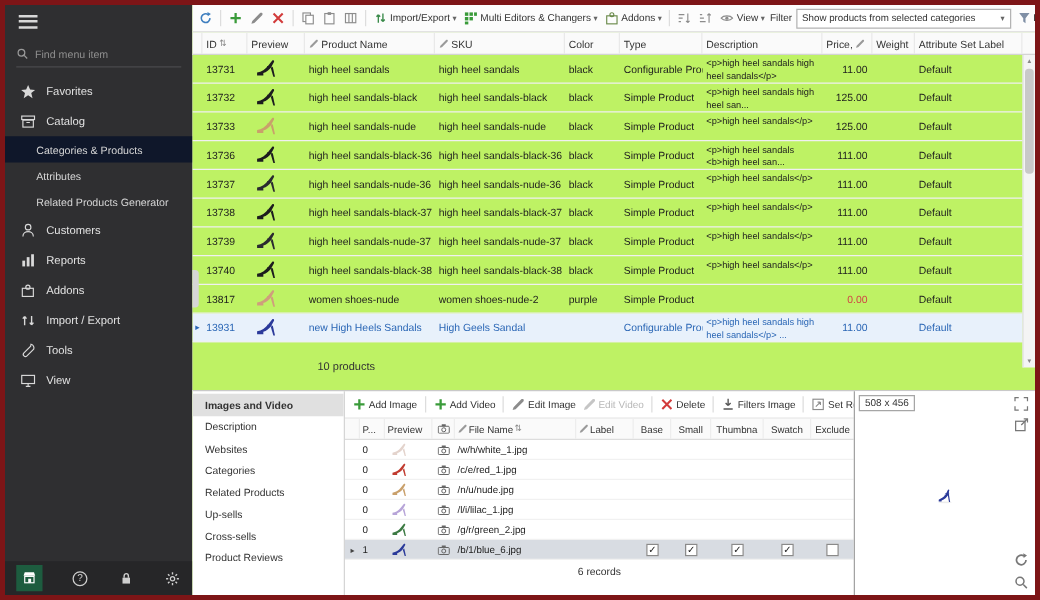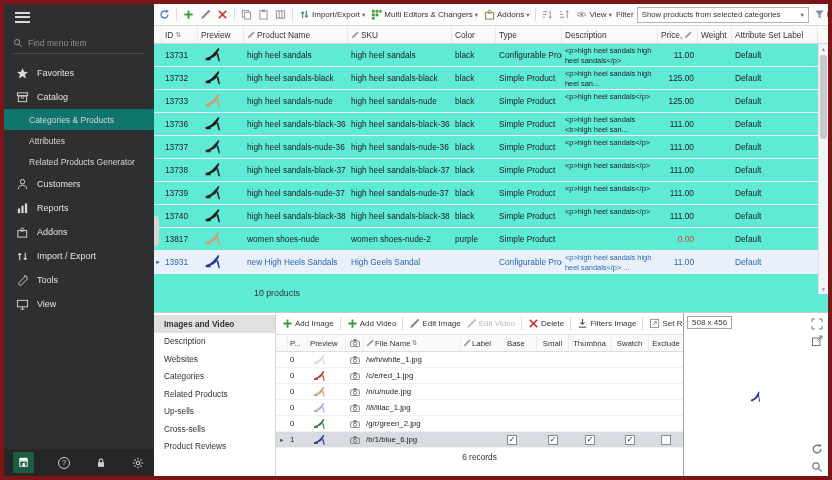--- a/index.html
+++ b/index.html
@@ -10,28 +10,28 @@
   
   .sidebar{width:150px;flex-shrink:0;background:#2f2f31;color:#e2e2e2;display:flex;flex-direction:column}
   .sb-top{height:26px;display:flex;align-items:center;padding-left:11px}
   .hamburger{cursor:pointer}
   .hamburger span{display:block;width:15px;height:2px;background:#d8d8d8;margin:2.5px 0}
   .sb-search{height:22px;margin:2px 9px 0 9px;border-bottom:1px solid #4a4a4c;display:flex;align-items:center;gap:5px;color:#8f8f8f;font-size:8.5px;cursor:text}
   .sb-menu{flex:1;margin-top:7px;overflow:hidden}
   .sb-item{height:24px;display:flex;align-items:center;gap:8px;padding-left:12px;font-size:9px;cursor:pointer;white-space:nowrap}
   .sb-item .ico{width:13px;height:13px;flex-shrink:0}
   .sb-sub .sb-subitem{height:21px;display:flex;align-items:center;padding-left:25px;font-size:8.5px;color:#d6d6d6;cursor:pointer;white-space:nowrap}
-  .sb-subitem.selected{background:#0f766e}
+  .sb-subitem.selected{background:#0f172a}
   .sb-footer{height:27px;background:#262628;display:flex;align-items:center;justify-content:space-between;padding:0 9px}
   .sb-store{width:21px;height:21px;background:#1d5c3f;display:flex;align-items:center;justify-content:center;cursor:pointer}
   .sb-fic{width:14px;height:14px;display:flex;align-items:center;justify-content:center;cursor:pointer}
   .help-circle{width:12px;height:12px;border:1px solid #cfcfcf;border-radius:50%;color:#cfcfcf;font-size:8px;display:flex;align-items:center;justify-content:center}
 
   
-  .main{flex:1;min-width:0;display:flex;flex-direction:column;background:#5eead4;position:relative}
+  .main{flex:1;min-width:0;display:flex;flex-direction:column;background:#bef264;position:relative}
   .toolbar{height:22px;flex-shrink:0;display:flex;align-items:center;gap:2px;padding:0 3px;border-bottom:1px solid #d9d9d9;background:#fcfcfc;font-size:8px;color:#333;white-space:nowrap;overflow:hidden}
   .tbtn{display:flex;align-items:center;gap:2px;border:none;background:none;padding:2px;font:inherit;color:#333;cursor:pointer;flex-shrink:0}
   .tbtn svg{width:11px;height:11px}
   .tsep{width:1px;height:13px;background:#ddd;margin:0 2px;flex-shrink:0}
   .caret{font-size:6.5px;color:#666}
   .filter-group{margin-left:auto;display:flex;align-items:center;gap:3px;flex-shrink:0}
   .fselect{display:flex;align-items:center;justify-content:space-between;border:1px solid #b3b3b3;background:#fff;height:16px;padding:0 4px;width:172px;font-size:7.8px;gap:3px;cursor:pointer;overflow:hidden}
 
   
   .grid-wrap{flex:1;min-height:0;display:flex;flex-direction:column;position:relative}
@@ -75,21 +75,21 @@
   .img-toolbar .tbtn{padding:2px 1px}
   .img-toolbar .tbtn.disabled{color:#b8b8b8}
   .img-table-header{display:flex;height:17px;flex-shrink:0;background:#fafafa;border-bottom:1px solid #ddd;font-size:7.8px;color:#333}
   .icell{display:flex;align-items:center;gap:1px;padding-left:2px;border-right:1px solid #ededed;overflow:hidden;white-space:nowrap;flex-shrink:0}
   .iw-sel{width:12px;justify-content:center;padding-left:0}
   .iw-pos{width:20px}
   .iw-prev{width:38px}
   .iw-cam{width:18px;justify-content:center;padding-left:0}
   .iw-file{flex:1;min-width:0}
   .iw-label{width:46px}
-  .iw-base{width:30px;padding-left:0}
+  .iw-base{width:30px;justify-content:center;padding-left:0}
   .iw-small{width:32px;justify-content:center;padding-left:0}
   .iw-thumb{width:42px;justify-content:center;padding-left:0}
   .iw-swatch{width:38px;justify-content:center;padding-left:0}
   .iw-excl{width:34px;justify-content:center;padding-left:0;border-right:none}
   .img-row{display:flex;height:16px;border-bottom:1px solid #f1f1f1;font-size:7.8px;color:#222;cursor:pointer}
   .img-row .icell{border-right:none}
   .img-row.sel{background:#d8dce2}
   .img-row .shoe{height:12px;width:22px}
   .ic-sel{font-size:6.5px;color:#444}
   .cb{width:10px;height:10px;border:1px solid #8a8a8a;background:#fff;display:flex;align-items:center;justify-content:center;font-size:8px;line-height:1;color:#222}

